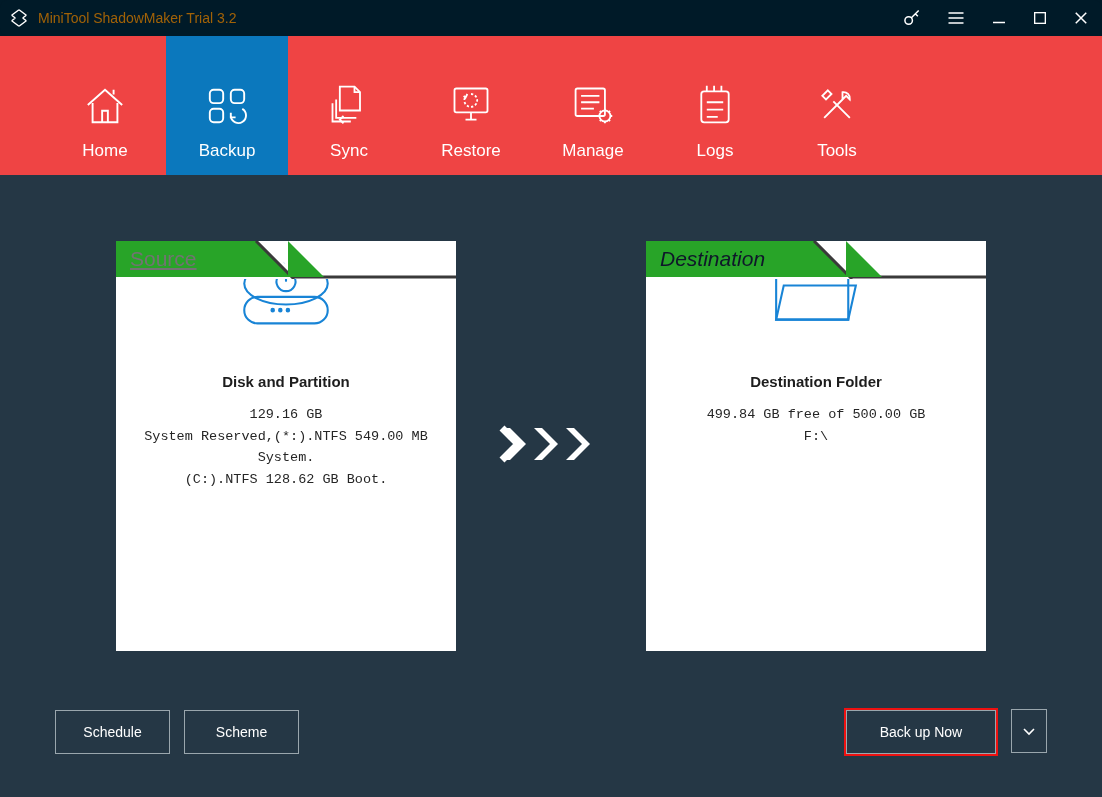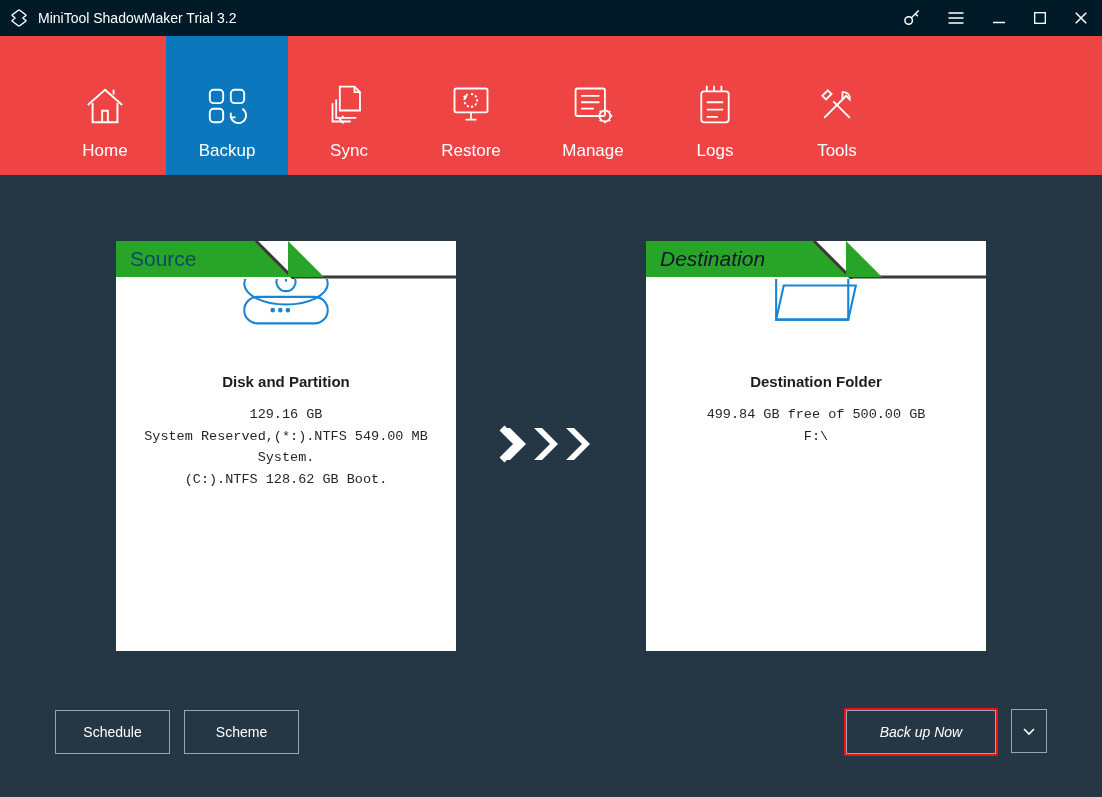--- a/index.html
+++ b/index.html
@@ -1,19 +1,19 @@
 <!DOCTYPE html>
 <html><head>
 <meta charset="utf-8">
 <style>
   html, body { margin:0; padding:0; background:#0b1b23; }
   body { width:1102px; height:797px; overflow:hidden; font-family:"Segoe UI",Arial,sans-serif; -webkit-font-smoothing:antialiased; }
   .window { width:1102px; height:797px; background:#001a28; box-sizing:border-box; }
   
-  .titlebar { height:36px; background:#001a28; display:flex; align-items:center; justify-content:space-between; padding:0 12px 0 8px; color:#ffffff; font-size:14px;border-radius:8px; }
+  .titlebar { height:36px; background:#001a28; display:flex; align-items:center; justify-content:space-between; padding:0 12px 0 8px; color:#a16207; font-size:14px;border-radius:8px; }
   .title-left { display:flex; align-items:center; gap:8px; }
   .title-left .app-icon svg { display:block; }
   .title-controls { display:flex; align-items:center; gap:24px; }
   .title-controls .ctrl { color:#e9eef0; }
   .title-controls .ctrl svg { display:block; }
   
   .navbar { height:139px; background:#ef4444; display:flex; }
   .nav-left-spacer { width:44px; }
   .nav-item { width:122px; display:flex; flex-direction:column; align-items:center; justify-content:flex-end; color:#ffffff; font-size:17px; gap:14px; padding-bottom:14px; box-sizing:border-box; }
   .nav-item.active { background:#0b78bd; }
@@ -33,21 +33,21 @@
   .file-icon, .disk-icon { margin-top:16px; margin-bottom:38px; }
   .card-title { font-weight:700; color:#1d1d1d; font-size:15px; margin-bottom:14px; text-align:center; }
   .card-line { color:#252525; font-size:13.5px; text-align:center; line-height:1.6; padding:0 20px;font-family:Liberation Mono, monospace; }
   .arrows-wrap { display:flex; align-items:center; justify-content:center; height:410px; }
   
   .footer { position:absolute; left:46px; right:46px; bottom:24px; display:flex; justify-content:space-between; align-items:center; }
   .footer-left, .footer-right { display:flex; gap:14px; }
   .btn { height:44px; min-width:115px; background:transparent; color:#ffffff; border:1px solid #9aa6ad; font-size:14px; display:flex; align-items:center; justify-content:center; padding:0 16px; box-sizing:border-box; cursor:pointer; }
   .btn.small { min-width:115px; }
   .btn.options { min-width:108px; }
-  .backup-now-wrap { display:flex; align-items:stretch;font-style:italic; }
+  .backup-now-wrap { display:flex; align-items:stretch; }
   .btn.backup-now { min-width:150px; border:1px solid #e22; }
   .btn.dropdown-arrow { min-width:36px; width:36px; padding:0; border:1px solid #9aa6ad; }
   .red-outline { outline:2px solid #e11; outline-offset:-1px; }
 </style>
 </head>
 <body>
 
 <div class="window">
 
   <div class="titlebar">
@@ -179,21 +179,21 @@
             <svg width="340" height="38" viewBox="0 0 340 38">
               <polygon points="0,0 150,0 180,36 340,36 340,38 0,38" fill="#ffffff"></polygon>
               <polygon points="150,0 340,0 340,36 180,36" fill="#ffffff"></polygon>
               <polygon points="0,0 140,0 176,36 0,36" fill="#28a428"></polygon>
               <line x1="176" y1="36" x2="340" y2="36" stroke="#3a3a3a" stroke-width="3"></line>
               <line x1="140" y1="0" x2="178" y2="38" stroke="#3a3a3a" stroke-width="3"></line>
             </svg>
           </div>
           <div class="card-header">
             <div class="green-tab" style="background:transparent; position:absolute; left:0; top:0; width:140px; padding-left:14px;">
-              <span style="color:#0c4a6e; font-size:21px;">Source</span>
+              <span style="color:#737373; font-size:21px;text-decoration:underline;">Source</span>
             </div>
           </div>
           <div class="card-body">
             <span class="disk-icon">
               <svg width="96" height="74" viewBox="0 0 100 78" fill="none" stroke="#1884d6" stroke-width="2.2">
                 <rect x="6" y="42" width="88" height="28" rx="14"></rect>
                 <ellipse cx="50" cy="28" rx="44" ry="22"></ellipse>
                 <path d="M50 16 a10 10 0 1 1 -0.01 0"></path>
                 <path d="M50 26 L50 16" stroke-width="2.2"></path>
                 <circle cx="36" cy="56" r="1.3" fill="#1884d6"></circle>

